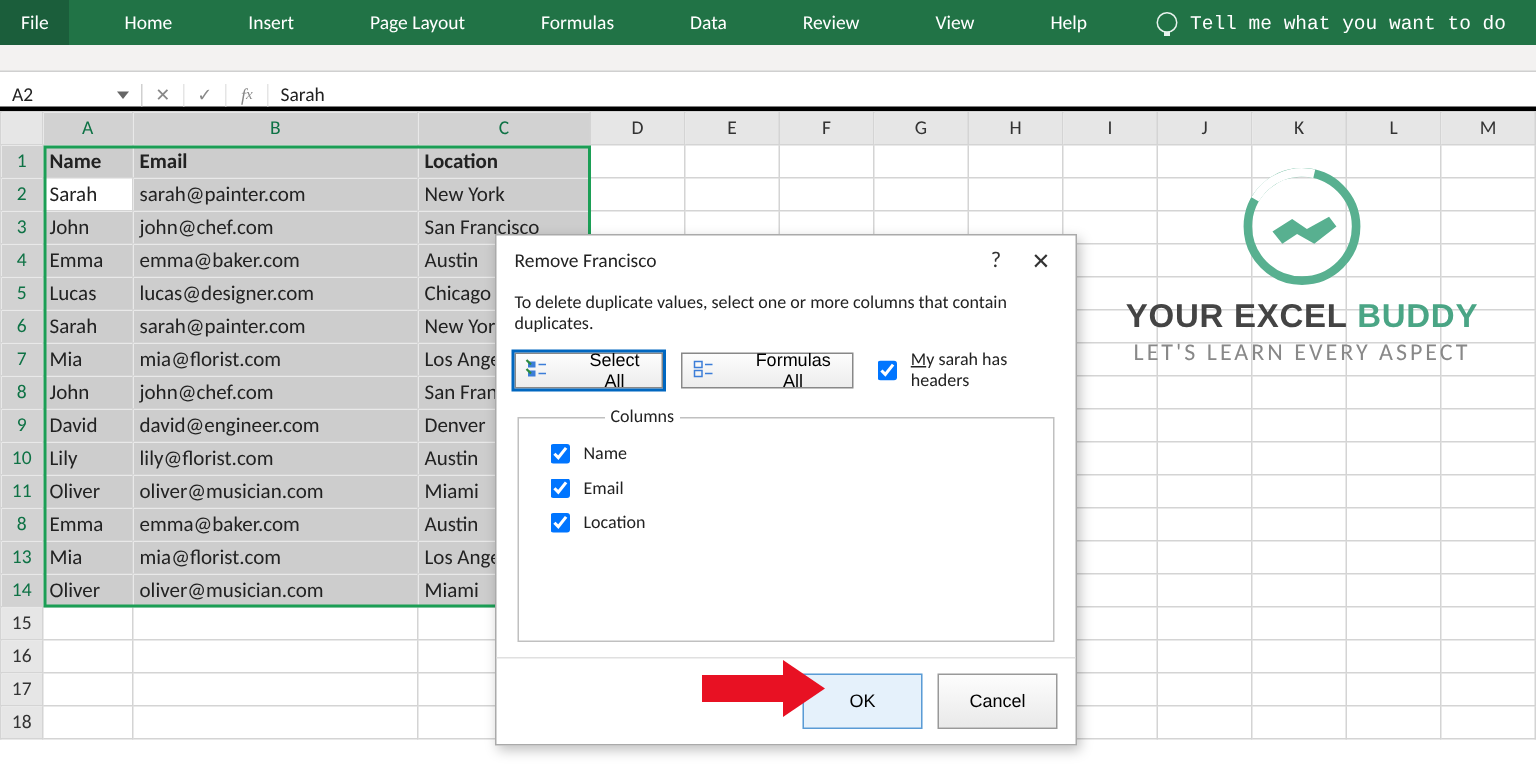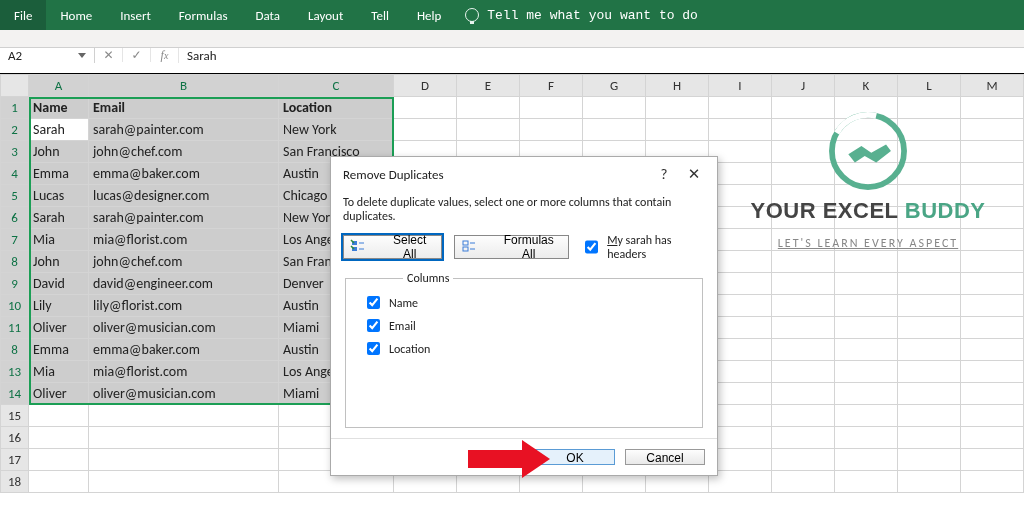--- a/index.html
+++ b/index.html
@@ -1,29 +1,29 @@
 <!DOCTYPE html>
 <html><head>
 <meta charset="utf-8">
 <style>
   * { box-sizing: border-box; }
   html, body { margin: 0; padding: 0; font-family: Calibri, "Segoe UI", Arial, sans-serif; font-size: 14px; color: #222; }
   body { width: 1024px; height: 512px; overflow: hidden; background: #fff; position: relative; }
 
   
-  .ribbon { background: #217346; color: #fff; height: 30px; display: flex; align-items: stretch; padding-right: 10px; }
+  .ribbon { background: #217346; color: #fff; height: 30px; display: flex; align-items: stretch; padding-right: 20px; justify-content: space-between; }
   .ribbon .tab { padding: 0 14px; display: flex; align-items: center; font-size: 13px; cursor: pointer; }
   .ribbon .tab.file { background: #1b5e3b; }
   .ribbon .search { display: flex; align-items: center; font-size: 13px; padding-left: 10px; color: #ffffff; font-family: Liberation Mono, monospace; }
   .bulb { width: 14px; height: 14px; border: 1.2px solid #e8f3ee; border-radius: 50%; margin-right: 8px; position: relative; }
   .bulb:after { content: ""; position: absolute; width: 4px; height: 3px; background: #e8f3ee; top: 100%; left: 50%; transform: translateX(-50%); }
   .ribbon-body { height: 18px; background: #f3f2f1; border-bottom: 1px solid #d0d0d0; }
 
   
-  .formula-row { height: 26px; display: flex; align-items: flex-start; border-bottom: 1px solid #000000; background: #fff; }
+  .formula-row { height: 26px; display: flex; align-items: flex-end; border-bottom: 3px solid #000000; background: #fff; }
   .name-box { width: 95px; border-right: 1px solid #d0d0d0; display: flex; align-items: center; padding: 0 8px; font-size: 13px; justify-content: space-between; }
   .name-box .drop { width: 0; height: 0; border-left: 4px solid transparent; border-right: 4px solid transparent; border-top: 5px solid #666; }
   .fb-ctrl { width: 28px; border-right: 1px solid #e5e5e5; display: flex; align-items: center; justify-content: center; color: #888; font-size: 12px; }
   .fb-ctrl.fx { font-style: italic; font-family: "Times New Roman", serif; }
   .formula-input { flex: 1 1 auto; padding: 0 8px; display: flex; align-items: center; font-size: 13px; }
 
   
   .grid { position: relative; }
   table.sheet { border-collapse: collapse; table-layout: fixed; width: 1024px; }
   table.sheet th, table.sheet td { border: 1px solid #d4d4d4; height: 22px; padding: 0 4px; font-size: 14px; text-align: left; overflow: hidden; white-space: nowrap; }
@@ -57,46 +57,47 @@
   .chk { display: inline-flex; align-items: center; gap: 6px; }
   .chk input { width: 14px; height: 14px; }
   .chk span { text-decoration: underline; text-decoration-color: transparent; }
   .chk .ul { display: inline-block; }
   .chk .ul:first-letter { text-decoration: underline; }
   .col-group { border: 1px solid #c0c0c0; margin-top: 6px; }
   .col-group legend { font-size: 12px; padding: 0 4px; margin-left: 48px; }
   .col-group .list { padding: 2px 8px 14px; height: 130px; }
   .col-group label { display: flex; align-items: center; gap: 6px; padding: 2px 0; }
   .dlg-foot { border-top: 1px solid #e0e0e0; padding: 10px 12px; display: flex; justify-content: flex-end; gap: 10px; }
-  .btn { width: 80px; height: 16px; border: 1px solid #999; background: linear-gradient(#fdfdfd,#e9e9e9); font-size: 12px; cursor: pointer; }
+  .btn { width: 80px; height: 37px; border: 1px solid #999; background: linear-gradient(#fdfdfd,#e9e9e9); font-size: 12px; cursor: pointer; }
   .btn.ok { background: #e5f1fb; border-color: #5a9bd5; }
 
   
   .arrow { position: absolute; left: 468px; top: 440px; display: flex; align-items: center; }
   .arrow .shaft { width: 54px; height: 18px; background: #e81123; }
   .arrow .head { width: 0; height: 0; border-top: 19px solid transparent; border-bottom: 19px solid transparent; border-left: 28px solid #e81123; }
 
   
   .brand { position: absolute; right: 36px; top: 110px; width: 240px; text-align: center; color: #4c4c4c; }
   .brand .name { font-size: 22px; font-weight: 700; letter-spacing: .5px; color: #444; font-family: "Segoe UI", Arial, sans-serif; }
   .brand .green { color: #4aa585; }
-  .brand .tag { font-size: 12px; letter-spacing: 2px; color: #888; margin-top: 12px; text-decoration: underline; }
+  .brand .tag { font-size: 16px; letter-spacing: 2px; color: #888; margin-top: 2px; }
   .brand svg { display: block; margin: 0 auto 6px; }
 </style>
 </head>
 <body>
 
 <div class="ribbon">
   <div class="tab file">File</div>
   <div class="tab">Home</div>
   <div class="tab">Insert</div>
+  <div class="tab">Page Layout</div>
   <div class="tab">Formulas</div>
   <div class="tab">Data</div>
-  <div class="tab">Layout</div>
-  <div class="tab">Tell</div>
+  <div class="tab">Review</div>
+  <div class="tab">View</div>
   <div class="tab">Help</div>
   <div class="search">
     <span class="bulb"></span>
     <span>Tell me what you want to do</span>
   </div>
 </div>
 <div class="ribbon-body"></div>
 
 <div class="formula-row">
   <div class="name-box">
@@ -464,21 +465,21 @@
     <path d="M26 54 L42 44 L54 52 L72 42 L78 50 L60 64 L46 56 L34 64 Z" fill="#58b090"></path>
   </svg>
   <div class="name">
     <span>YOUR EXCEL </span><span class="green">BUDDY</span>
   </div>
   <div class="tag">LET'S LEARN EVERY ASPECT</div>
 </div>
 
 <div class="dialog">
   <div class="dlg-title">
-    <div class="t">Remove Duplicates</div>
+    <div class="t">Remove Francisco</div>
     <div class="q">?</div>
     <div class="x">✕</div>
   </div>
   <div class="dlg-body">
     <div class="dlg-desc">To delete duplicate values, select one or more columns that contain duplicates.</div>
     <div class="btn-row">
       <button class="fancy-btn primary">
         <span class="fancy-icon">
           <svg width="16" height="16">
               <rect x="2" y="2" width="5" height="4" fill="#3b7dd8"></rect>

